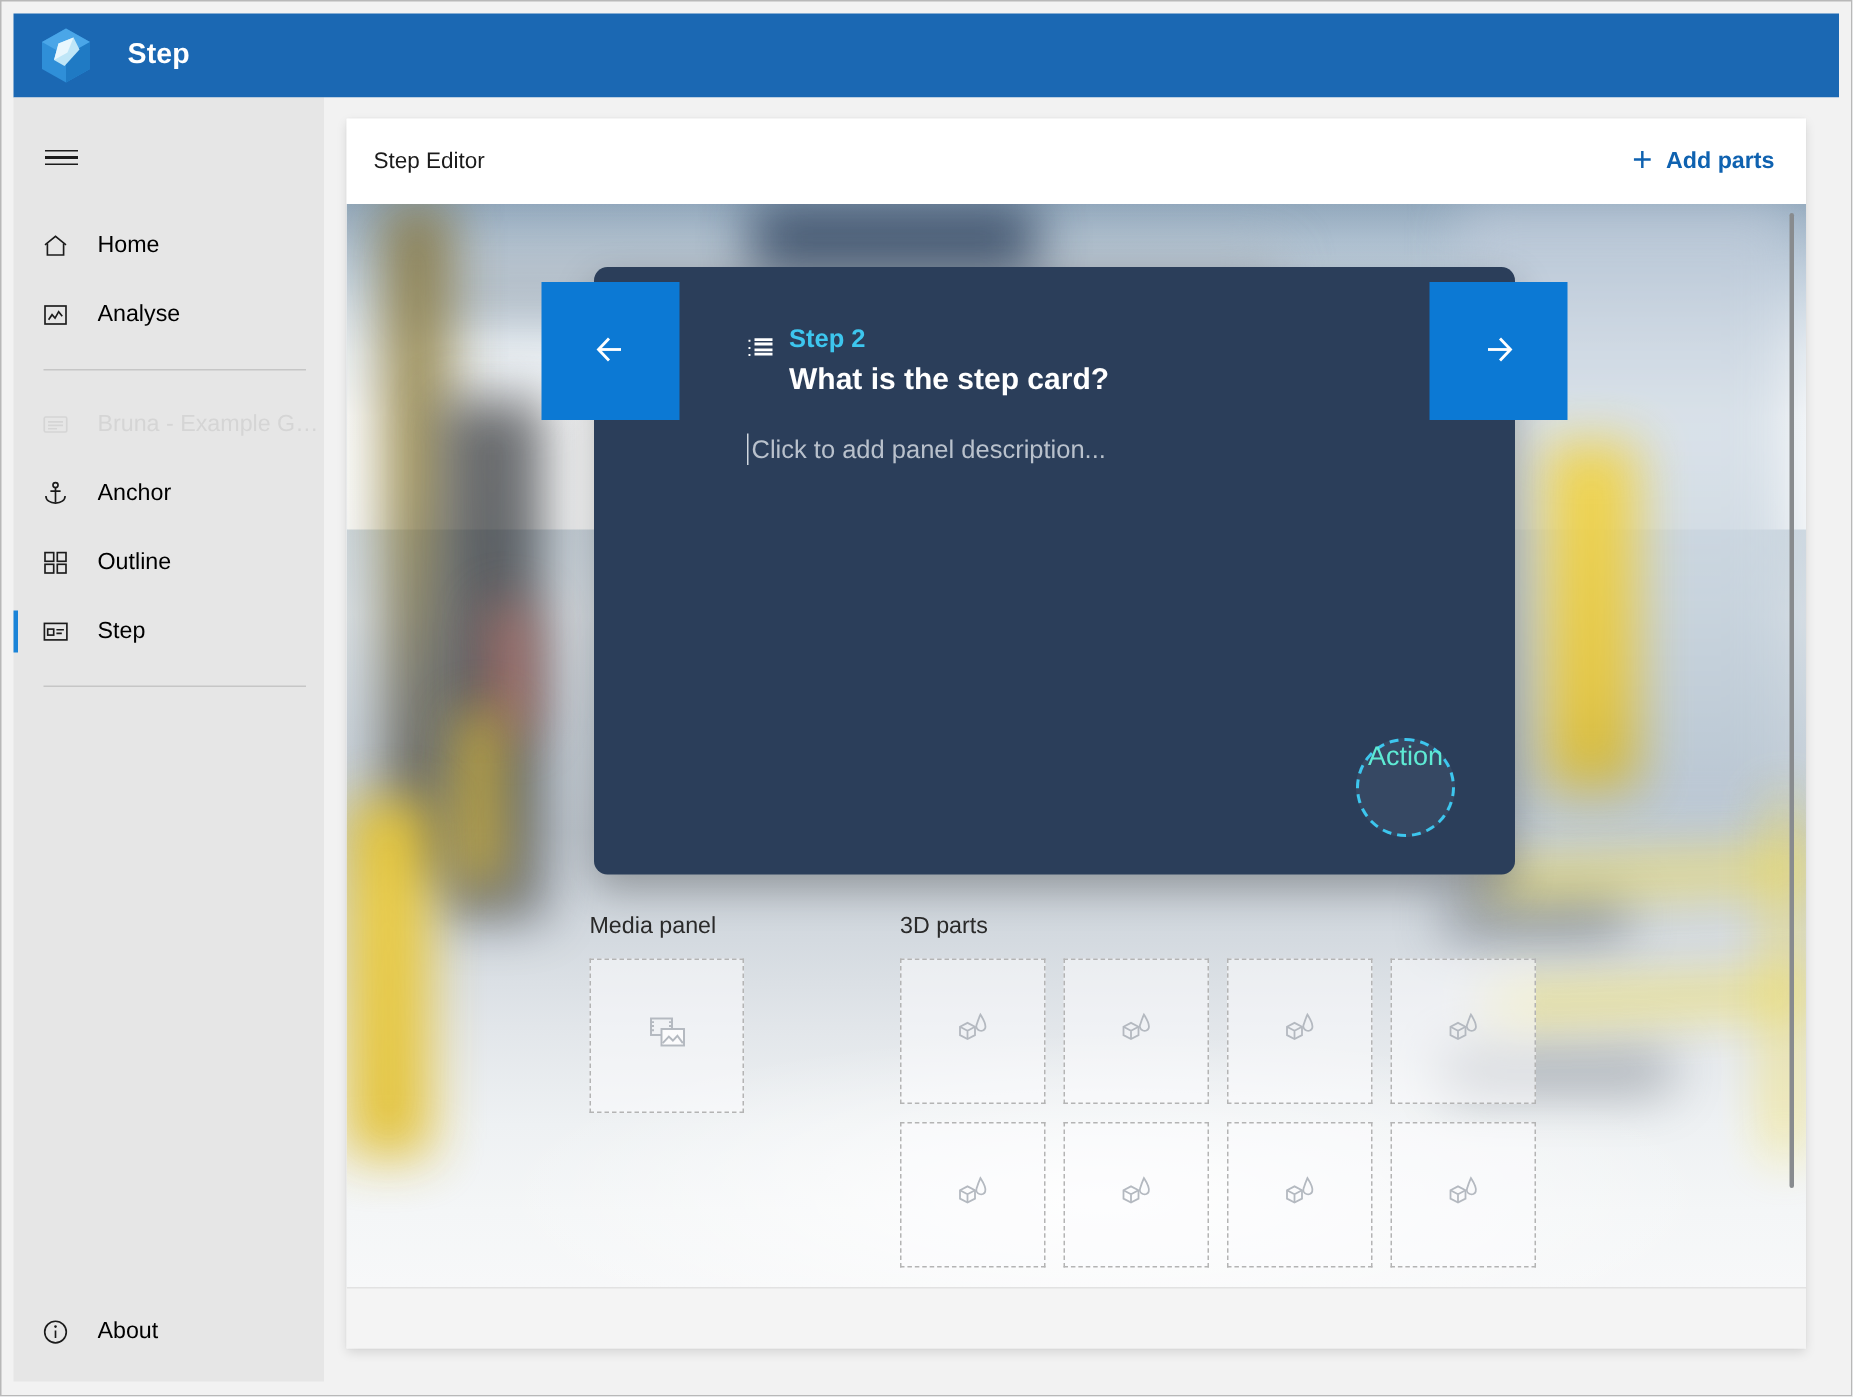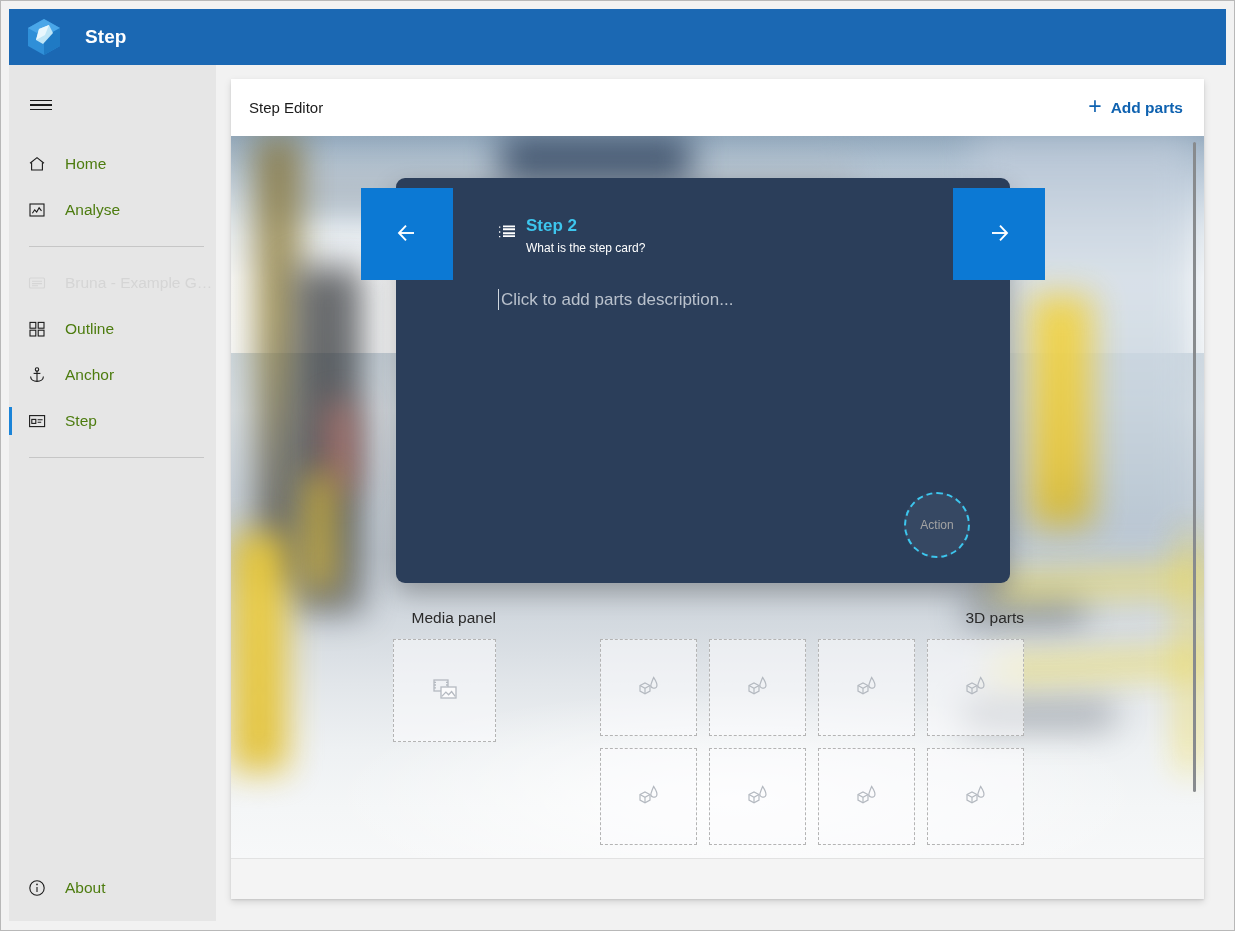--- a/index.html
+++ b/index.html
@@ -82,21 +82,21 @@
   .nav-item .nav-icon {
     width: 40px;
     flex: 0 0 40px;
     display: flex;
     align-items: center;
     justify-content: center;
     color: #1b1b1b;
   }
   .nav-item .nav-label {
     font-size: 15.5px;
-    color: #4d7c0f;
+    color: #000000;
     margin-left: 8px;
     white-space: nowrap;
     overflow: hidden;
     text-overflow: ellipsis;
   }
   .nav-item.disabled { cursor: default; }
   .nav-item.disabled .nav-icon { color: #d5d5d5; }
   .nav-item.disabled .nav-label { color: #d5d5d5; }
   .nav-item.selected::before {
     content: "";
@@ -298,22 +298,22 @@
   .list-icon { margin-top: 5px; flex: 0 0 auto; }
   .step-number {
     color: #3dc6ee;
     font-size: 17px;
     font-weight: 700;
     margin: 0 0 5px 0;
     line-height: 1.15;
   }
   .step-question {
     color: #ffffff;
-    font-size: 12px;
-    font-weight: 400;
+    font-size: 20px;
+    font-weight: 700;
     line-height: 1.2;
   }
   .step-description {
     position: absolute;
     left: 102px; top: 111px;
     right: 40px;
     color: #b9c1cc;
     font-size: 17px;
     cursor: text;
     border-left: 1px solid #cfd6de;
@@ -321,35 +321,34 @@
     line-height: 1.25;
   }
   .action-chip {
     position: absolute;
     right: 40px; bottom: 25px;
     width: 62px; height: 62px;
     border-radius: 50%;
     border: 2px dashed #3dc6ee;
     background: rgba(255,255,255,.055);
     display: flex;
-    align-items: center;
+    align-items: flex-start;
     justify-content: center;
-    color: #a3a3a3;
-    font-size: 12px;
+    color: #5eead4;
+    font-size: 18px;
     cursor: pointer;
   }
 
   
   .panels {
     position: absolute;
     left: 162px; top: 473px;
     right: 20px;
     display: flex;
     gap: 0;
-    text-align: right;
   }
   .panel-group { display: flex; flex-direction: column; }
   .panel-label {
     font-size: 15.5px;
     color: #2a2a2a;
     margin-bottom: 12px;
   }
   .slot {
     border: 1px dashed #b4b4b4;
     background: rgba(252,252,253,.55);
@@ -447,39 +446,39 @@
             <rect x="2.5" y="5" width="15" height="10" rx="1"></rect>
             <path d="M5 8.2h10M5 10.6h10M5 12.8h6"></path>
           </svg>
         </span>
         <span class="nav-label">Bruna - Example Gui...</span>
       </div>
 
       <div class="nav-item">
         <span class="nav-icon">
           <svg width="20" height="20" viewBox="0 0 20 20" fill="none" stroke="currentColor" stroke-width="1.1">
+            <circle cx="10" cy="4.4" r="1.7"></circle>
+            <path d="M10 6.1V16"></path>
+              <path d="M6.6 8.4h6.8"></path>
+            <path d="M3.6 11.6c0 3 2.9 4.8 6.4 4.8s6.4-1.8 6.4-4.8"></path>
+          </svg>
+        </span>
+        <span class="nav-label">Anchor</span>
+      </div>
+
+      <div class="nav-item">
+        <span class="nav-icon">
+          <svg width="20" height="20" viewBox="0 0 20 20" fill="none" stroke="currentColor" stroke-width="1.1">
             <rect x="3" y="3.4" width="5.8" height="5.8"></rect>
             <rect x="11.2" y="3.4" width="5.8" height="5.8"></rect>
             <rect x="3" y="11.2" width="5.8" height="5.8"></rect>
             <rect x="11.2" y="11.2" width="5.8" height="5.8"></rect>
           </svg>
         </span>
         <span class="nav-label">Outline</span>
-      </div>
-
-      <div class="nav-item">
-        <span class="nav-icon">
-          <svg width="20" height="20" viewBox="0 0 20 20" fill="none" stroke="currentColor" stroke-width="1.1">
-            <circle cx="10" cy="4.4" r="1.7"></circle>
-            <path d="M10 6.1V16"></path>
-              <path d="M6.6 8.4h6.8"></path>
-            <path d="M3.6 11.6c0 3 2.9 4.8 6.4 4.8s6.4-1.8 6.4-4.8"></path>
-          </svg>
-        </span>
-        <span class="nav-label">Anchor</span>
       </div>
 
       <div class="nav-item selected">
         <span class="nav-icon">
           <svg width="20" height="20" viewBox="0 0 20 20" fill="none" stroke="currentColor" stroke-width="1.1">
             <rect x="2.6" y="4.6" width="15" height="11"></rect>
             <rect x="4.8" y="8.4" width="4" height="4"></rect>
             <path d="M10.6 8.8h5M10.6 11.2h3.6"></path>
           </svg>
         </span>
@@ -564,21 +563,21 @@
                 <path d="M3 6.2h1.3M3 11h1.3M3 15.6h1.3"></path>
                 <path d="M7 5.4h12M7 8.3h12M7 12.2h12M7 15.1h12" stroke-width="1.9"></path>
               </svg>
             </span>
             <div>
               <div class="step-number">Step 2</div>
               <div class="step-question">What is the step card?</div>
             </div>
           </div>
 
-          <div class="step-description">Click to add parts description...</div>
+          <div class="step-description">Click to add panel description...</div>
 
           <div class="action-chip">
             <span>Action</span>
           </div>
         </div>
 
         <div class="panels">
 
           <div class="panel-group">
             <div class="panel-label">Media panel</div>

